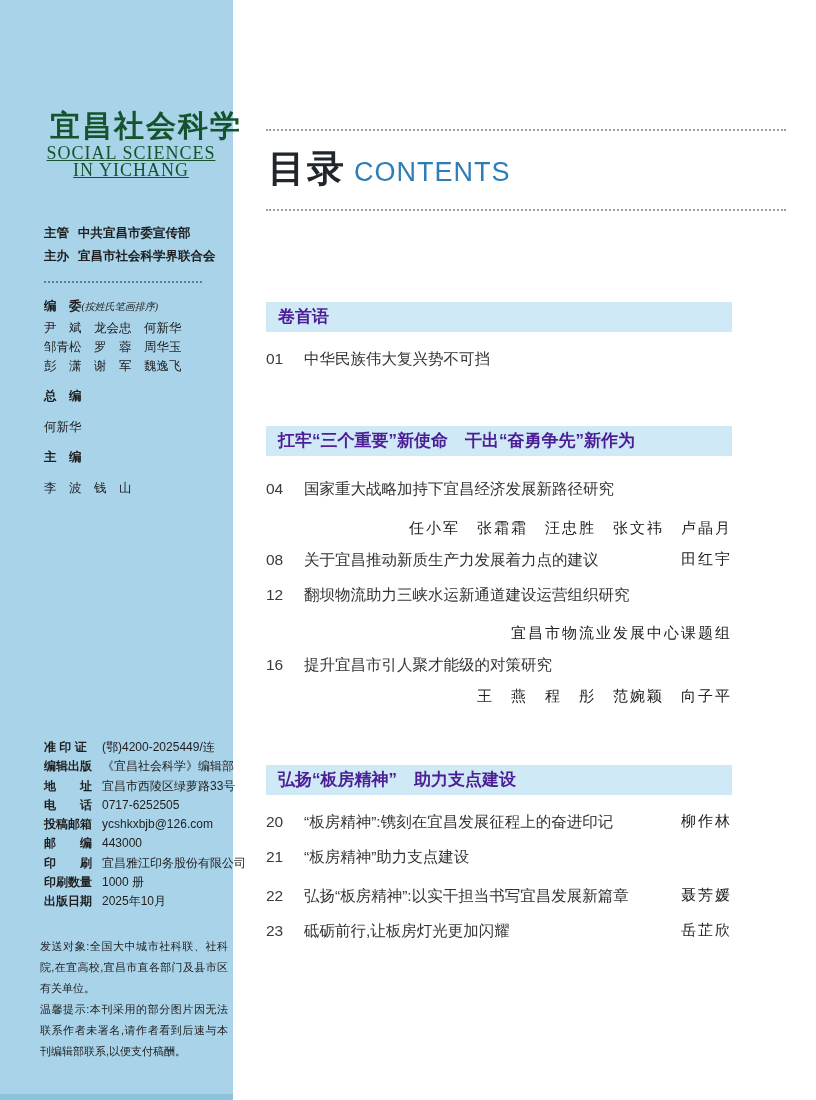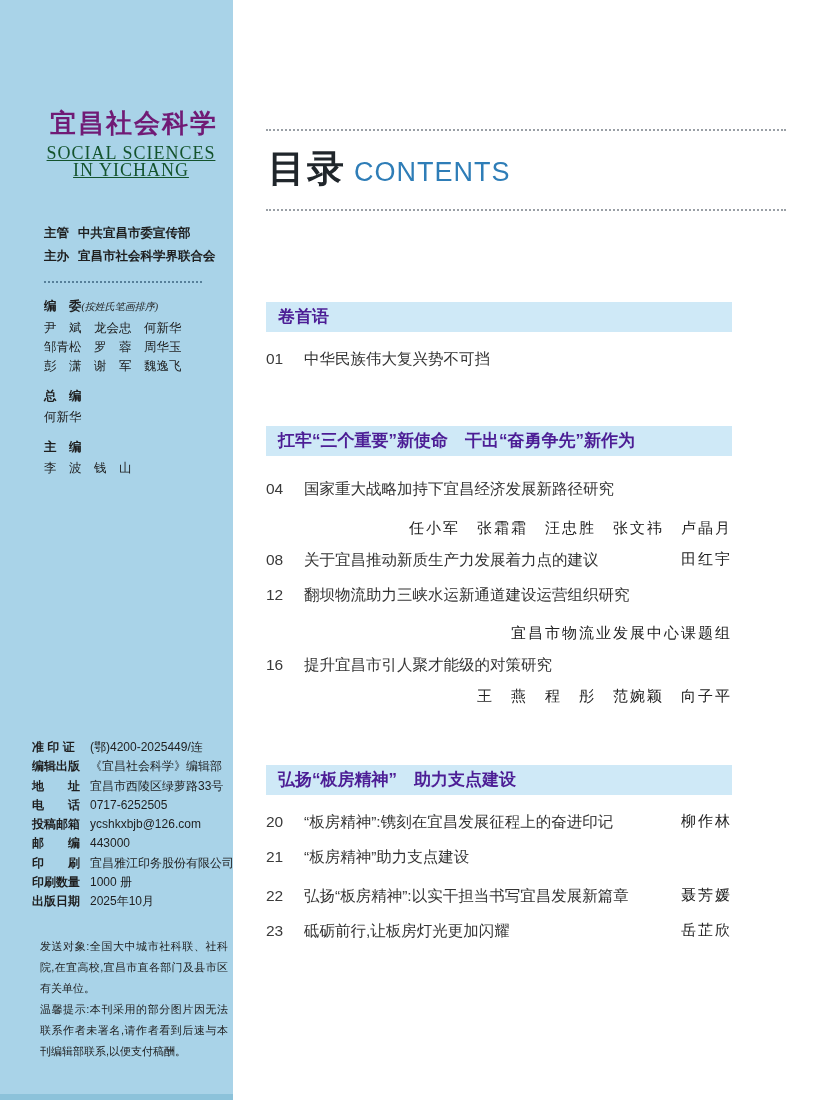--- a/index.html
+++ b/index.html
@@ -14,42 +14,42 @@
     position:absolute; left:0; top:0; width:233px; height:1100px;
     background:#a9d3e8;
   }
   .sidebar-accent {
     position:absolute; left:0; bottom:0; width:233px; height:6px;
     background:#8cc2da;
   }
   .j-title {
     position:absolute; left:50px; top:106px;
     font-family:Liberation Mono, monospace; font-weight:bold;
-    font-size:26px; letter-spacing:2px; color:#701a75; white-space:nowrap;
+    font-size:30px; letter-spacing:2px; color:#14532d; white-space:nowrap;
   }
   .j-sub {
     position:absolute; left:42px; top:145px; width:178px;
     font-family:"Liberation Serif", serif; font-size:18px;
     line-height:17px; letter-spacing:1px; color:#14532d; text-align:center;text-decoration:underline;
   }
   .org-block { position:absolute; left:44px; top:222px; font-size:12.5px; line-height:23px; }
   .org-row { white-space:nowrap; font-weight:bold; color:#1e1e1e; }
   .org-row .lbl { margin-right:9px; }
   .dotted-sep {
     position:absolute; left:44px; top:281px; width:158px; height:0;
     border-bottom:2px dotted #57809a;
   }
   .board-block { position:absolute; left:44px; top:298px; font-size:12.5px; color:#1e1e1e; }
   .board-head { font-weight:bold; white-space:nowrap; }
   .board-note { font-family:"Liberation Serif", serif; font-style:italic; font-size:10px; font-weight:normal; }
   .board-rows { margin-top:4px; line-height:19px; white-space:nowrap; }
   .grp { margin-top:12px; }
   .grp-label { font-weight:bold; }
-  .grp-val { margin-top:3px; line-height:19px; white-space:nowrap; }
-  .pub-block { position:absolute; left:32px; top:738px; font-size:12px; color:#1e1e1e; }
+  .grp-val { margin-top:13px; line-height:19px; white-space:nowrap; }
+  .pub-block { position:absolute; left:44px; top:738px; font-size:12px; color:#1e1e1e; }
   .pub-row { display:flex; line-height:19.3px; white-space:nowrap; }
   .pub-row .plbl { width:52px; font-weight:bold; flex:none; }
   .pub-row .pval { margin-left:6px; }
   .note-block {
     position:absolute; left:40px; top:936px; width:188px;
     font-size:11px; line-height:21px; color:#1e1e1e; text-align:justify;
   }
   .note-block p { margin:0; }
   
   .main { position:absolute; left:233px; top:0; right:0; bottom:0; }

